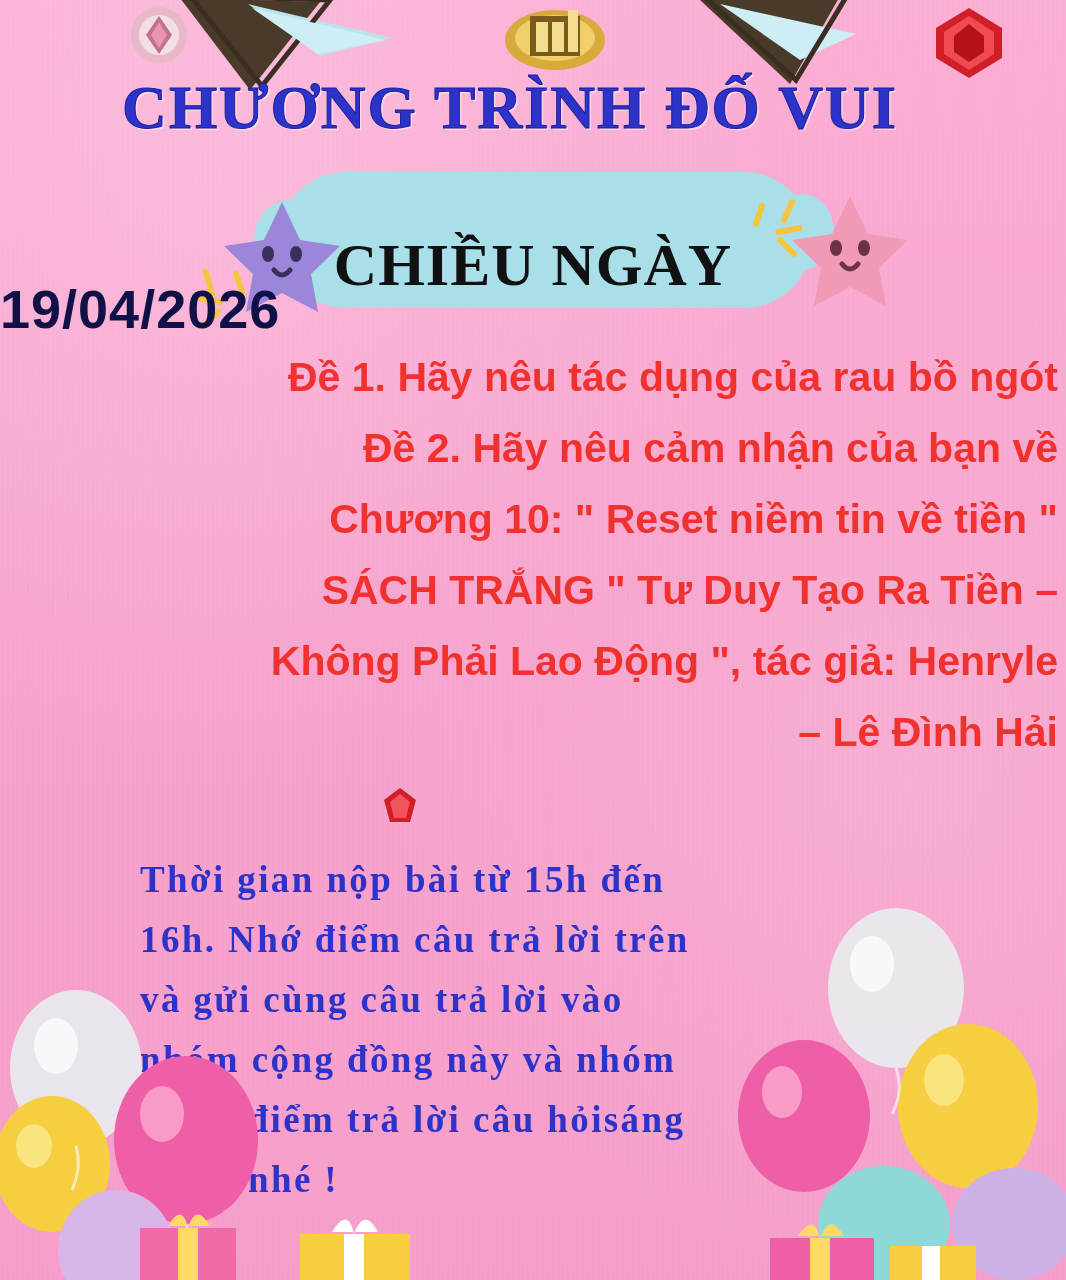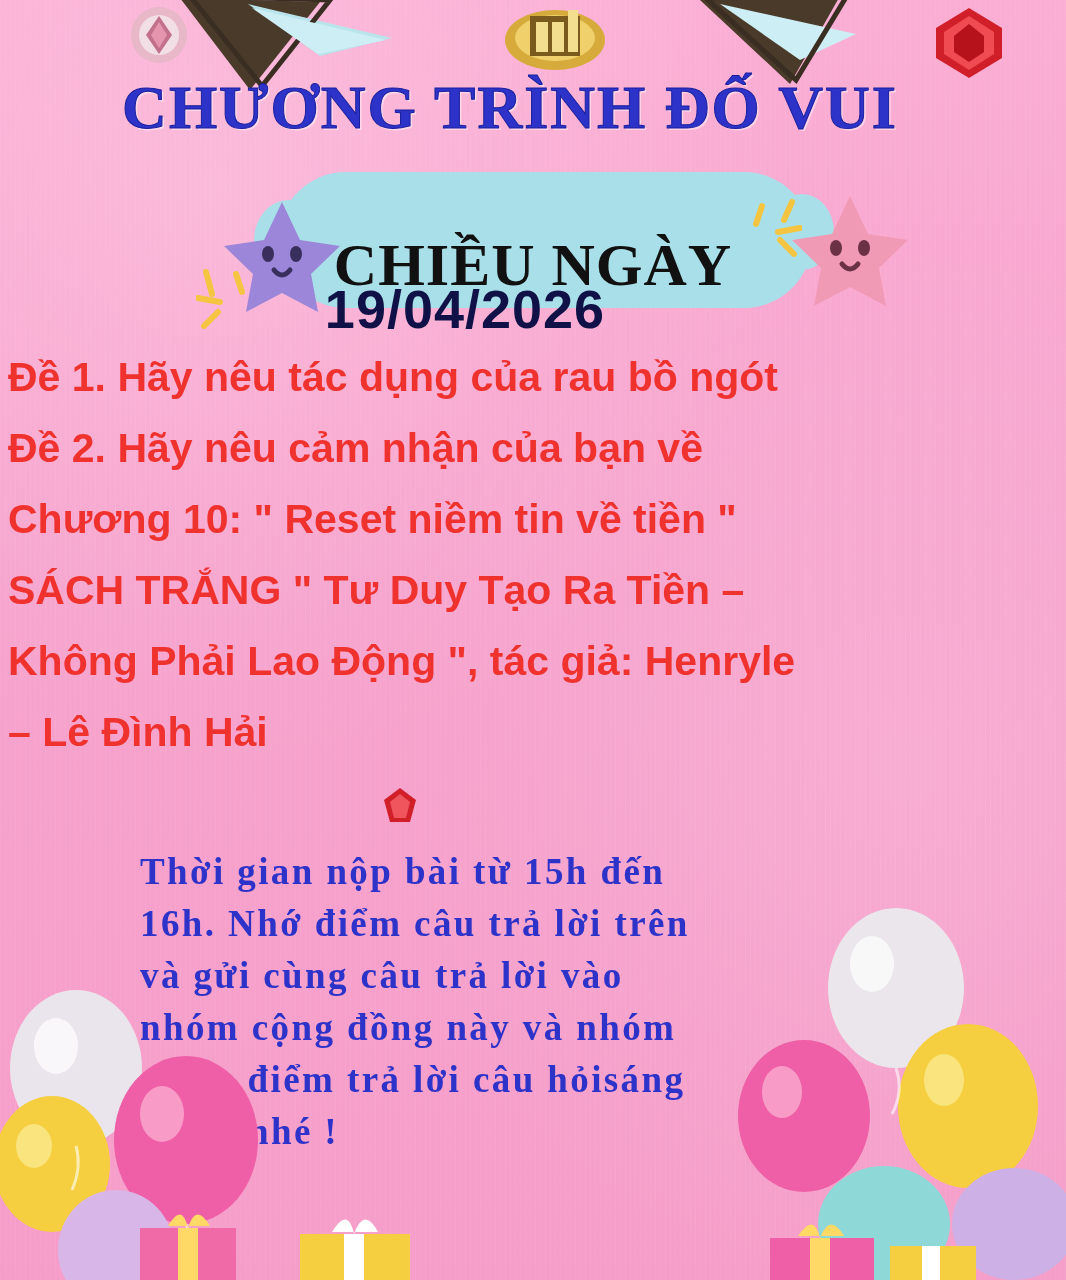--- a/index.html
+++ b/index.html
@@ -101,55 +101,55 @@
     color: #111111;
     white-space: nowrap;
     margin-top: 35px;
   }
 
   .date {
     position: absolute;
     top: 278px;
     left: 0;
     width: 930px;
-    text-align: center;
+    text-align: left;
     font-family: "Liberation Sans", sans-serif;
     font-weight: bold;
     font-size: 54px;
     color: #0f1147;
     letter-spacing: 1px;
   }
 
   .questions {
     position: absolute;
     top: 342px;
     left: 8px;
     width: 1050px;
-    text-align: left;
+    text-align: right;
     color: #f0322e;
     font-family: "Liberation Sans", sans-serif;
     font-weight: bold;
     font-size: 41px;
     line-height: 71px;
   }
   .questions .q-line { display: block; white-space: nowrap; }
 
   .note {
     position: absolute;
     top: 846px;
     left: 140px;
     width: 820px;
     color: #2d32c8;
     font-family: "Liberation Serif", serif;
     font-weight: bold;
     font-size: 37px;
     line-height: 52px;
     letter-spacing: 2.4px;
   }
-  .note .n-line { display: block; white-space: nowrap; }
+  .note .n-line { display: block; white-space: nowrap; margin-top: 8px; }
 
   .regards {
     position: absolute;
     top: 1216px;
     left: 0;
     width: 1066px;
     text-align: center;
     color: #2d32c8;
     font-family: "Liberation Serif", serif;
     font-style: italic;

